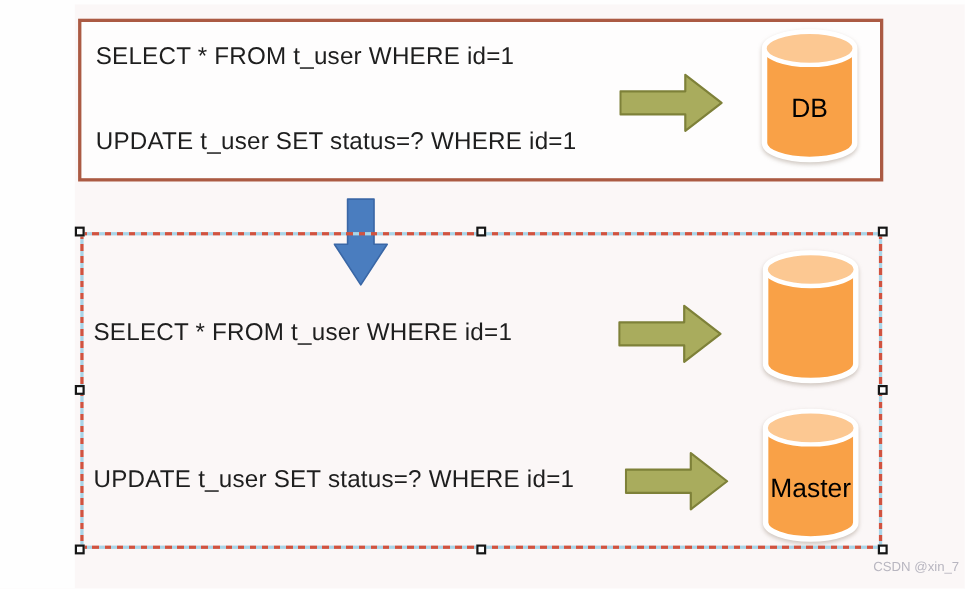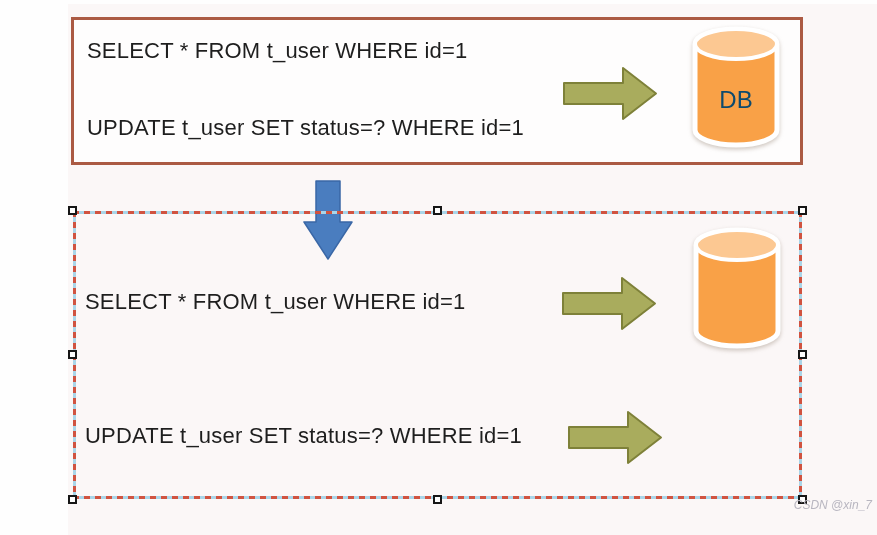--- a/index.html
+++ b/index.html
@@ -15,21 +15,21 @@
   .tb-q1{left:13px;top:18px;}
   .tb-q2{left:13px;top:95px;}
 
   .arrow-right{position:absolute;width:95px;height:55px;}
   .tb-arrow{left:489px;top:46px;}
 
   .cylinder{position:absolute;width:96px;height:126px;}
   .cylinder svg{position:absolute;left:0;top:0;width:100%;height:100%;
                 filter:drop-shadow(0 2px 2px rgba(120,100,80,.35));}
   .cyl-label{position:absolute;left:0;right:0;top:54%;transform:translateY(-30%);
-             text-align:center;font-size:24px;color:#0c4a6e;}
+             text-align:center;font-size:24px;color:#000000;}
   .tb-cyl{left:614px;top:6px;}
 
   
   .down-arrow{position:absolute;left:303px;top:180px;width:50px;height:80px;z-index:1;}
 
   
   .bottom-box{position:absolute;left:73px;top:211px;width:729px;height:288px;
               background:transparent;z-index:2;}
   .sel-edge{position:absolute;z-index:3;}
   .e-top{left:0;right:0;top:0;height:3px;
@@ -47,21 +47,21 @@
   .h-ml{left:-5px;top:calc(50% - 5px);}                                   .h-mr{right:-5px;top:calc(50% - 5px);}
   .h-bl{left:-5px;bottom:-5px;}   .h-bm{left:calc(50% - 5px);bottom:-5px;}.h-br{right:-5px;bottom:-5px;}
 
   .bb-q1{left:12px;top:78px;}
   .bb-q2{left:12px;top:212px;}
   .bb-arrow1{left:489px;top:65px;}
   .bb-arrow2{left:495px;top:199px;}
   .bb-cyl-slave{left:616px;top:16px;}
   .bb-cyl-master{left:616px;top:160px;}
 
-  .watermark{position:absolute;right:16px;bottom:23px;font-size:12px;color:#b8b6c0;z-index:5;font-style:italic;}
+  .watermark{position:absolute;right:16px;bottom:13px;font-size:12px;color:#b8b6c0;z-index:5;}
 </style>
 </head>
 <body>
 
 <div class="stage">
   <div class="slide-bg"></div>
 
   <div class="top-box">
     <div class="query tb-q1">SELECT * FROM t_user WHERE id=1</div>
     <div class="query tb-q2">UPDATE t_user SET status=? WHERE id=1</div>
@@ -108,16 +108,23 @@
       <polygon points="1,17 60,17 60,2 93,27.5 60,53 60,38 1,38" fill="#a9ac5d" stroke="#7e8139" stroke-width="2" stroke-linejoin="round"></polygon>
     </svg>
 
     <div class="cylinder bb-cyl-slave">
       <svg viewBox="0 0 96 126">
         <path d="M7 18 L7 104 A41 15 0 0 0 89 104 L89 18 A41 15 0 0 0 7 18 Z" fill="#f9a147" stroke="#ffffff" stroke-width="5" stroke-linejoin="round"></path>
         <ellipse cx="48" cy="18" rx="41" ry="15" fill="#fcc892" stroke="#ffffff" stroke-width="4"></ellipse>
       </svg>
     </div>
 
+    <div class="cylinder bb-cyl-master">
+      <svg viewBox="0 0 96 126">
+        <path d="M7 18 L7 104 A41 15 0 0 0 89 104 L89 18 A41 15 0 0 0 7 18 Z" fill="#f9a147" stroke="#ffffff" stroke-width="5" stroke-linejoin="round"></path>
+        <ellipse cx="48" cy="18" rx="41" ry="15" fill="#fcc892" stroke="#ffffff" stroke-width="4"></ellipse>
+      </svg>
+      <div class="cyl-label">Master</div>
+    </div>
   </div>
 
   <div class="watermark">CSDN @xin_7</div>
 </div>
 
 </body></html>

